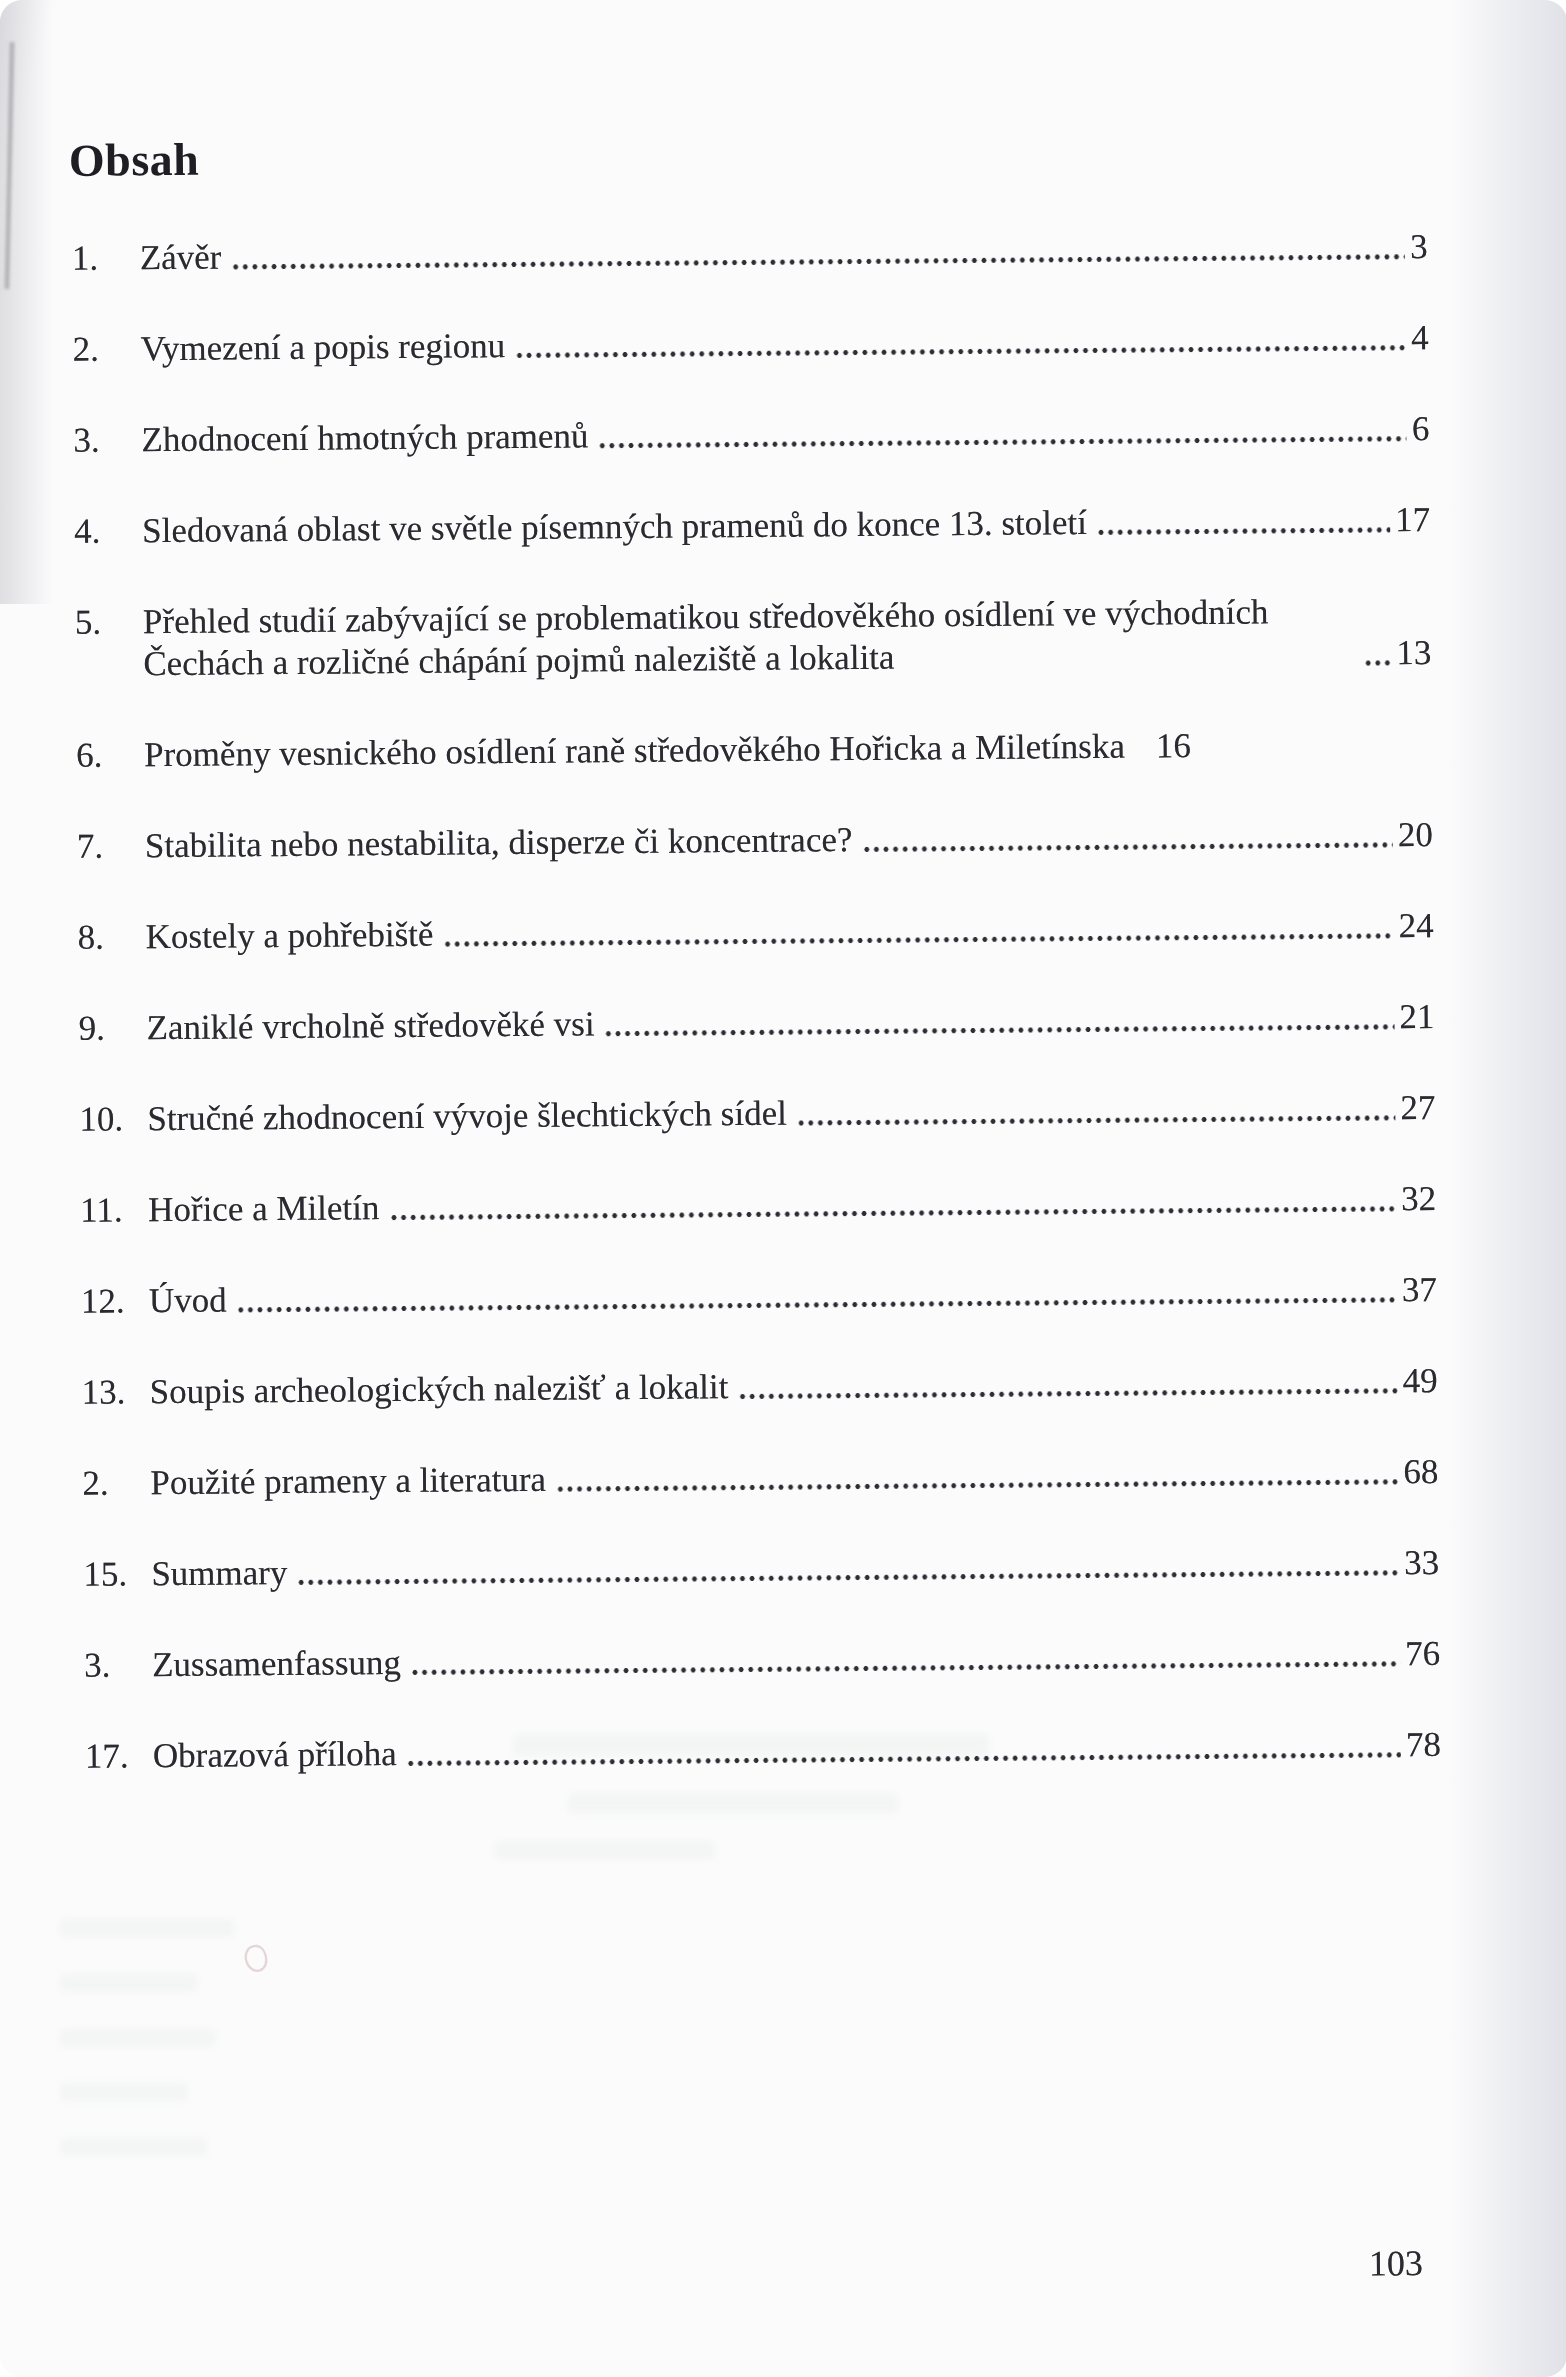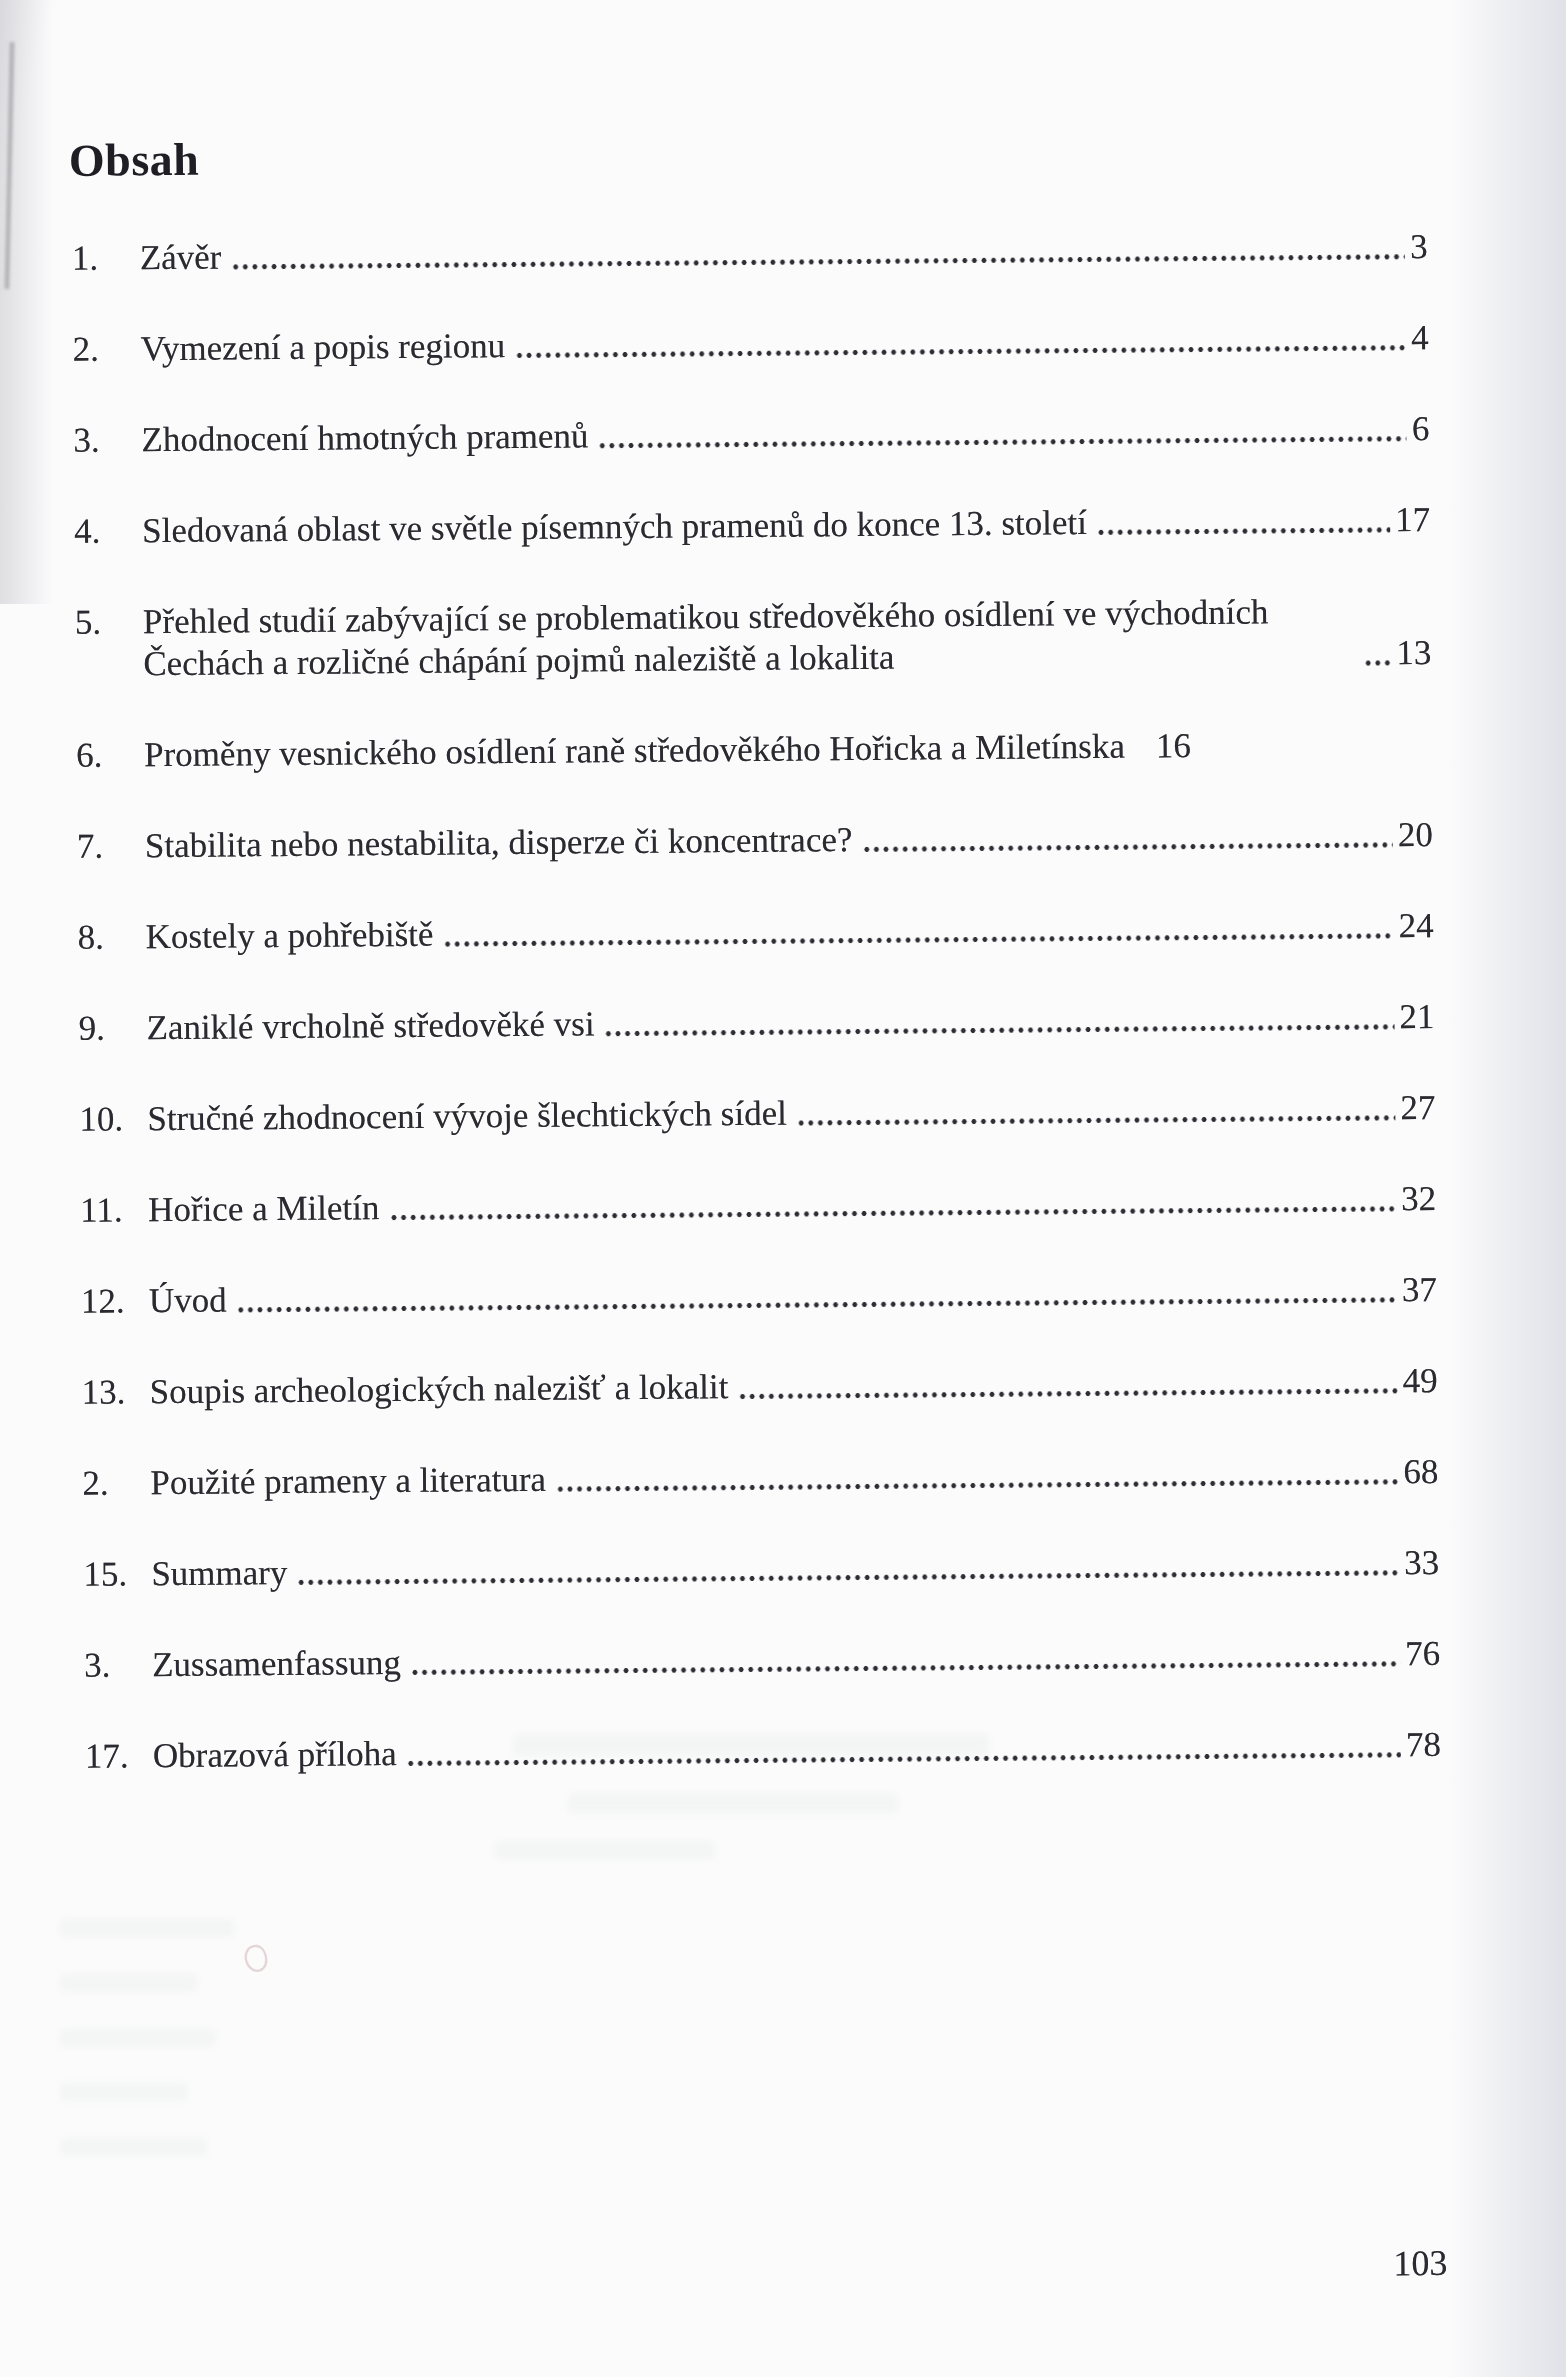--- a/index.html
+++ b/index.html
@@ -9,20 +9,21 @@
     position: relative;
     width: 1567px;
     height: 2377px;
     overflow: hidden;
     background:
       linear-gradient(to left, rgba(203,205,214,0.55), rgba(255,255,255,0) 119px),
       linear-gradient(105deg, rgba(225,225,230,0.35), rgba(255,255,255,0) 55px),
       #fbfbfc;
     font-family: "Liberation Serif", serif;
     color: #2b2a30;
+    border-radius: 22px;
   }
 
   
   .edge-left-shade {
     position: absolute; left: 0; top: 0; width: 53px; height: 604px;
     background: linear-gradient(to right, rgba(176,176,184,0.38), rgba(255,255,255,0));
     pointer-events: none;
   }
   .edge-left-line {
     position: absolute; left: 7.3px; top: 42px; width: 4.6px; height: 247px;
@@ -102,21 +103,21 @@
     background-position: 0 50%;
   }
   .dot-leader.no-dots { background-image: none; flex: 0 0 16.5px; }
   .toc-page { flex: none; margin-left: 1.8px; white-space: nowrap; }
 
   .folio {
     position: absolute;
     top: 2255px;
     left: 1326px;
     width: 103px;
-    text-align: right;
+    text-align: center;
     font-size: 36px;
     line-height: 40px;
     color: #2b2a30;
     text-shadow: 0 0 0.5px rgba(43,42,48,0.55);
   }
 </style>
 </head>
 <body>
 
 <div class="page">

